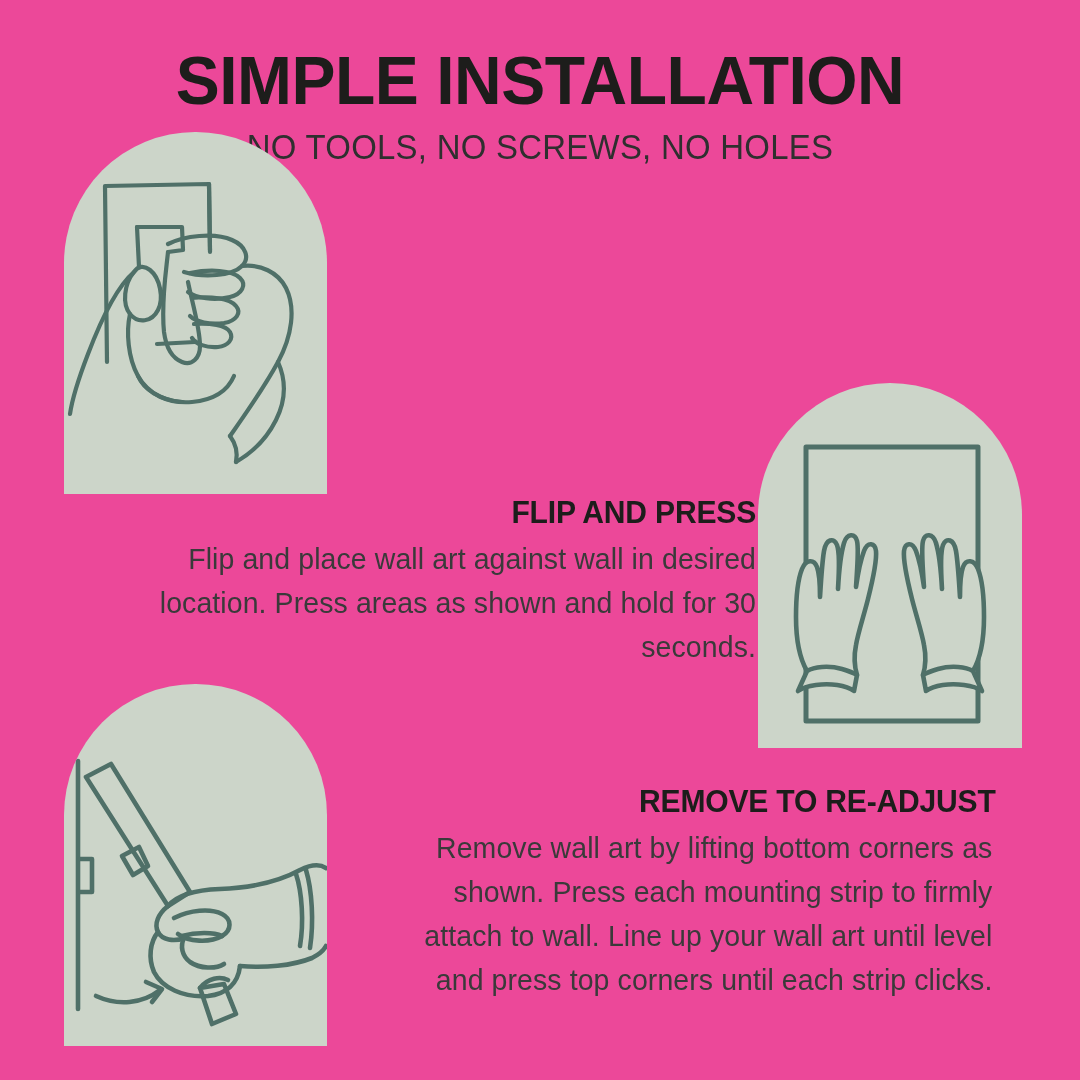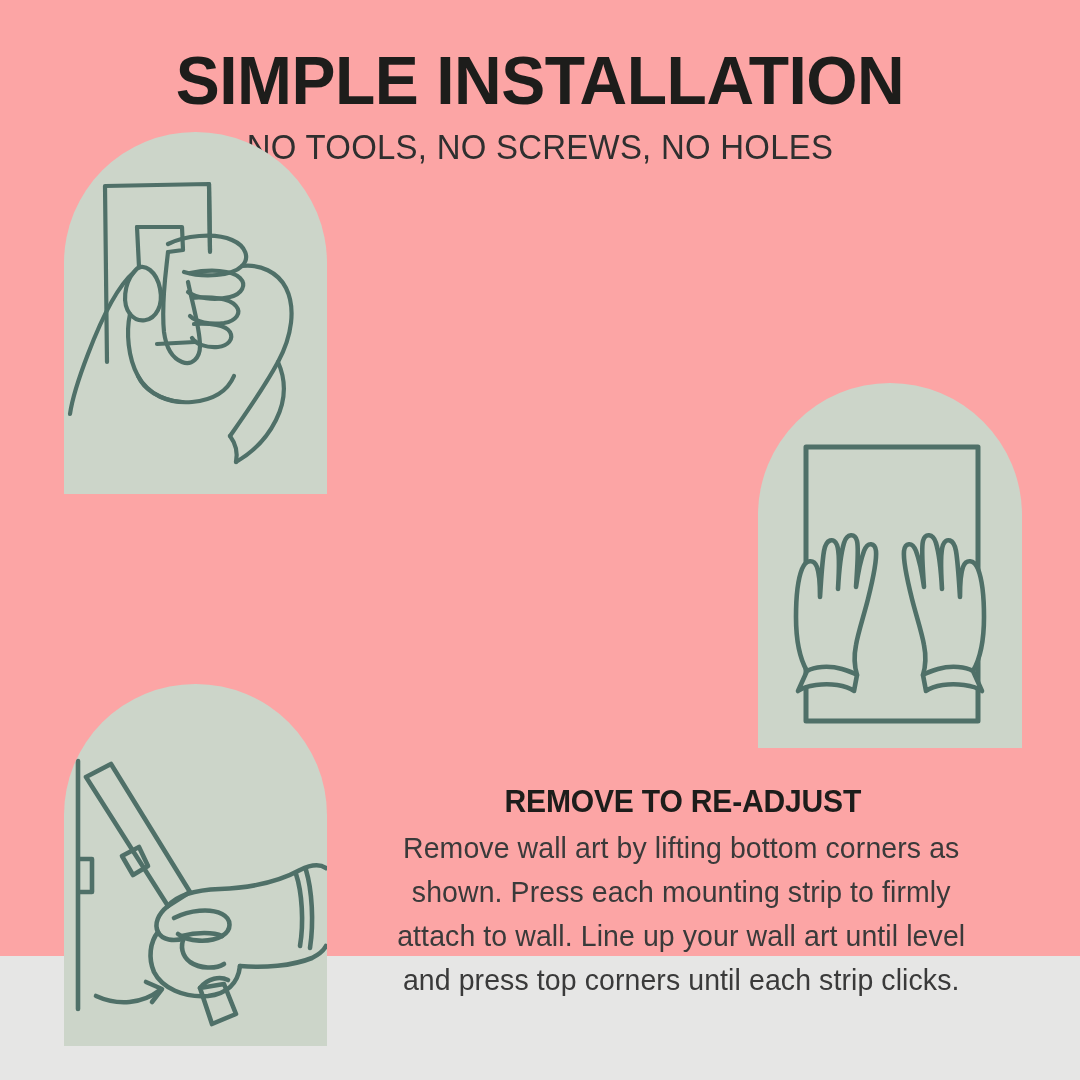--- a/index.html
+++ b/index.html
@@ -10,22 +10,22 @@
   body {
     width: 1080px;
     height: 1080px;
     background: #e6e6e5;
     font-family: "Liberation Sans", sans-serif;
     overflow: hidden;
   }
   .page {
     position: relative;
     width: 1080px;
-    height: 956px;
-    background: #fca5a5;
+    height: 1080px;
+    background: #ec4899;
   }
 
   
   .header {
     position: absolute;
     left: 0;
     top: 0;
     width: 1080px;
     text-align: center;
   }
@@ -135,21 +135,21 @@
   #step-2 {
     left: 108px;
     top: 495px;
     width: 648px;
     text-align: right;
   }
   #step-3 {
     left: 370px;
     top: 784px;
     width: 645px;
-    text-align: center;
+    text-align: right;
   }
 </style>
 </head>
 <body>
 
 <div class="page">
 
   <div class="header">
     <h1 class="title">SIMPLE INSTALLATION</h1>
     <p class="subtitle">NO TOOLS, NO SCREWS, NO HOLES</p>
@@ -184,20 +184,24 @@
         <path d="M178 134 C 196 132 214 140 222 156 C 232 176 228 204 214 230 C 200 256 180 284 166 304"></path>
         <path d="M214 230 C 222 248 222 268 212 288 C 202 308 186 322 172 330"></path>
         <path d="M166 304 C 172 312 174 320 172 330"></path>
 
         <path d="M74 244 C 80 258 96 268 118 270"></path>
       </g>
     </svg>
   </div>
 
 
+  <div class="step-text" id="step-2">
+    <h2 class="step-heading right-origin">FLIP AND PRESS</h2>
+    <p class="step-body right-origin">Flip and place wall art against wall in desired location. Press areas as shown and hold for 30 seconds.</p>
+  </div>
 
   <div class="arch" id="panel-2">
     <svg width="264" height="365" viewBox="0 0 264 365">
       <g fill="none" stroke="#4f7068" stroke-width="5" stroke-linecap="round" stroke-linejoin="round">
 
         <rect x="48" y="64" width="172" height="274"></rect>
       </g>
       <g fill="#ccd5c9" stroke="#4f7068" stroke-width="4.6" stroke-linecap="round" stroke-linejoin="round">
 
         <path d="M49 288 C 42 276 38 256 38 234 C 38 212 40 196 44 186 C 48 176 56 176 59 184 C 62 192 62 204 62 214

